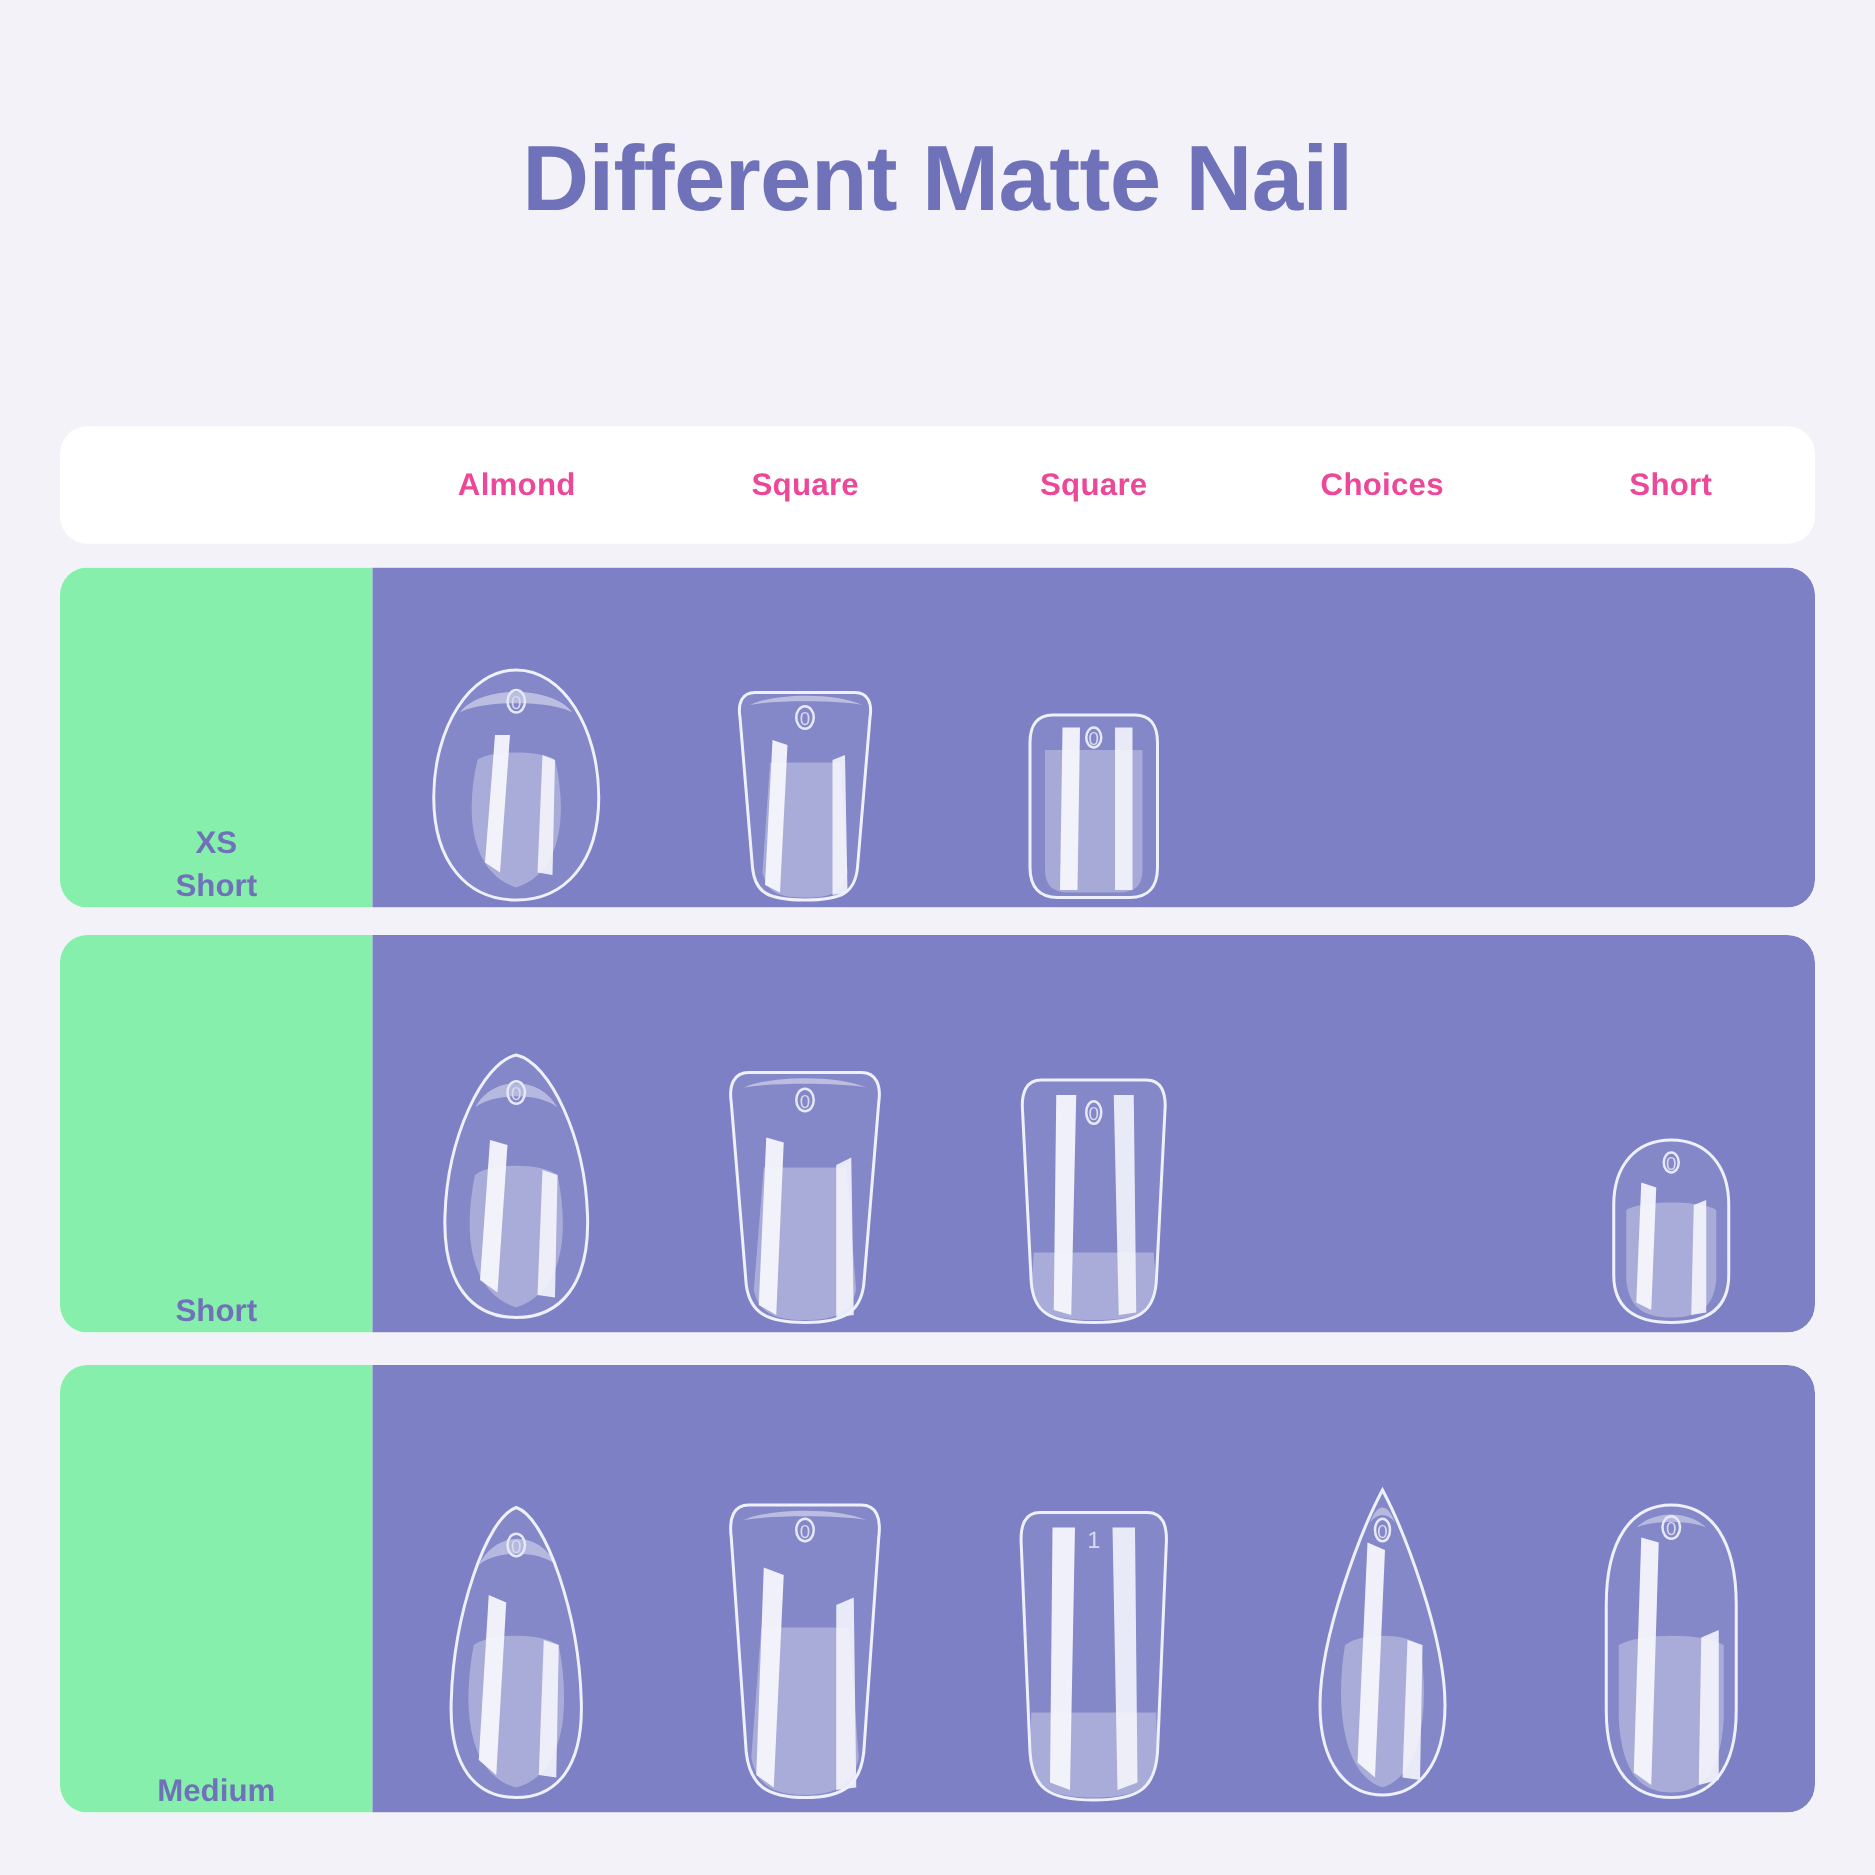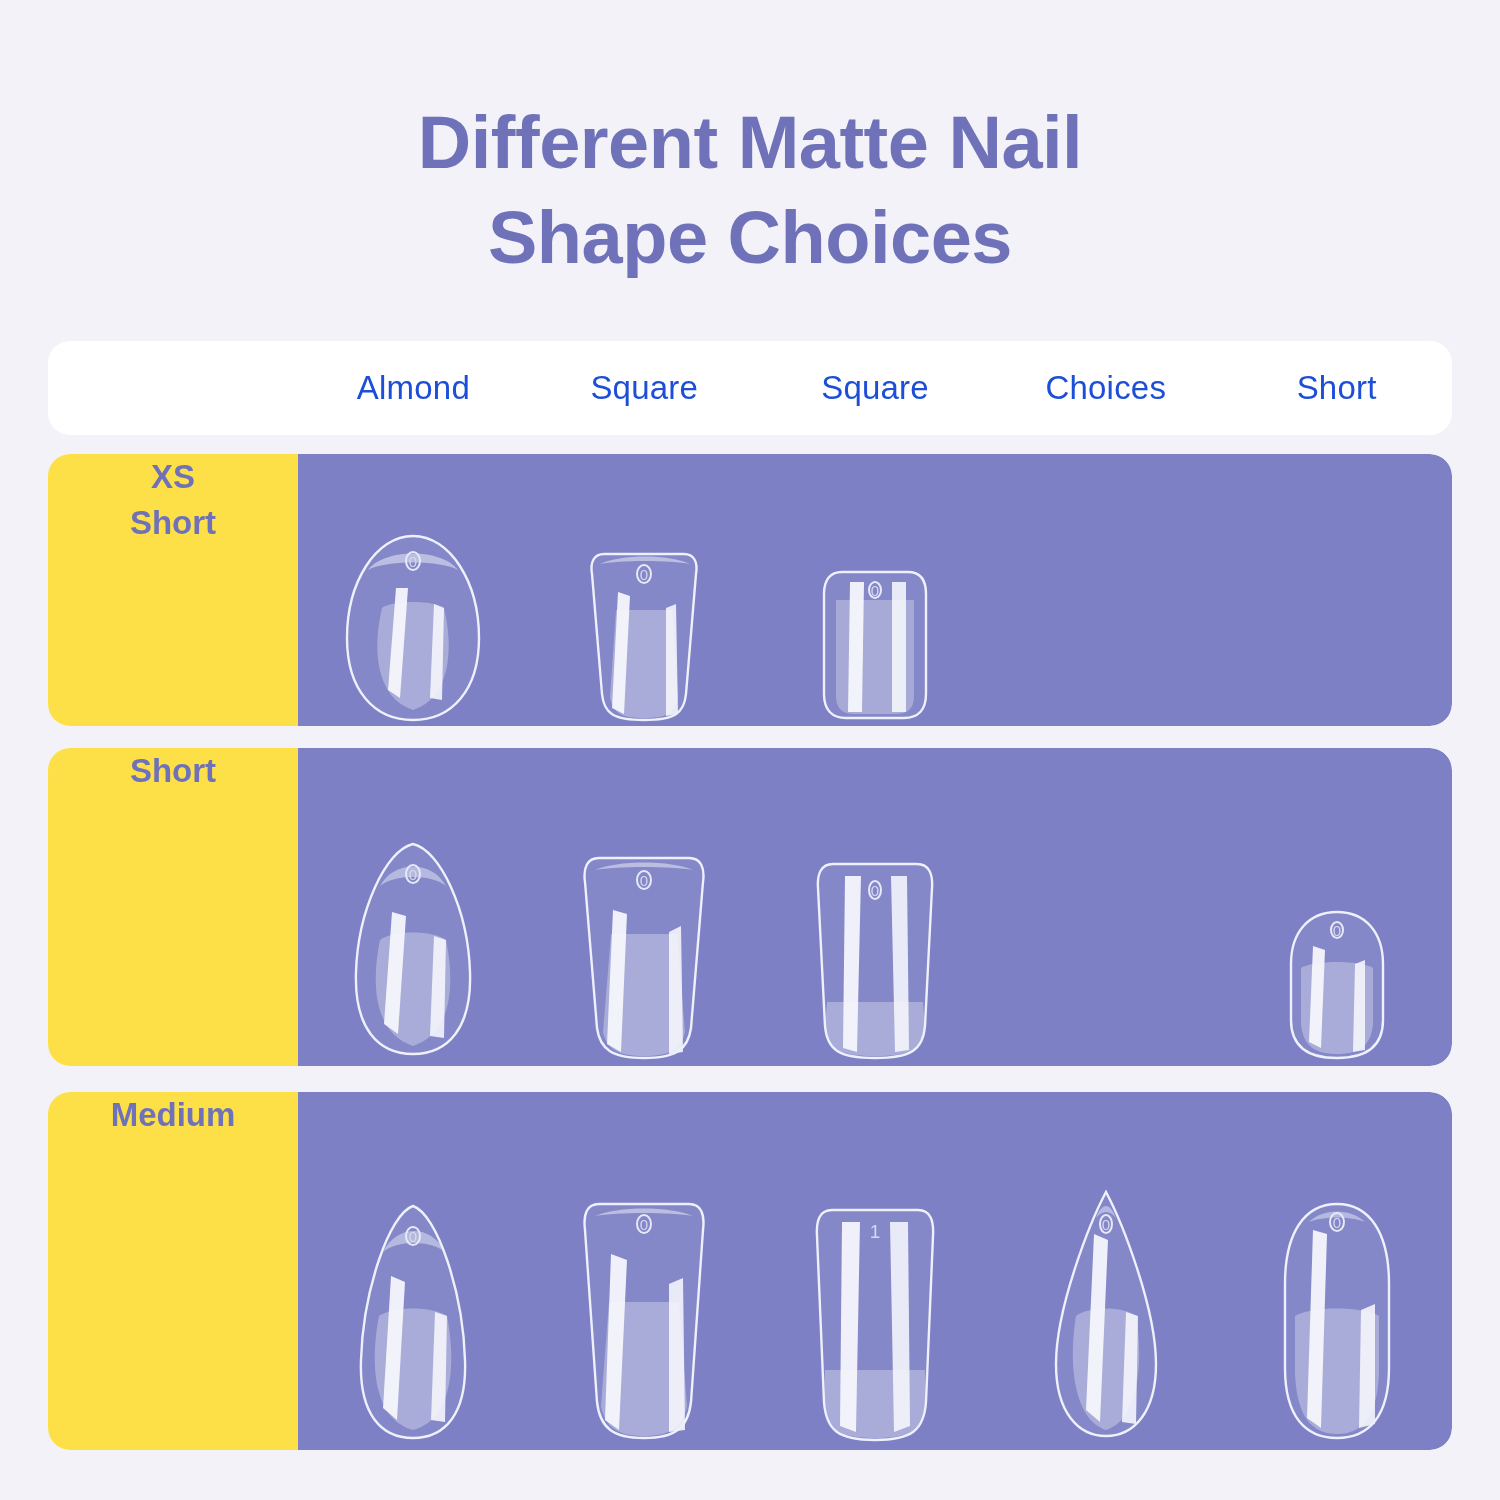--- a/index.html
+++ b/index.html
@@ -27,40 +27,40 @@
   .header-card{
     position:absolute;left:48px;top:341px;width:1404px;height:94px;
     background:#ffffff;border-radius:22px;
   }
   .header-inner{
     position:absolute;left:250px;top:0;right:0;height:94px;
     display:flex;align-items:center;
   }
   .col-head{
     flex:1 1 0;text-align:center;
-    color:#1d4ed8;font-weight:normal;font-size:33px;
+    color:#ec4899;font-weight:bold;font-size:25px;
     letter-spacing:0.2px;
   }
 
   
   .row{
     position:absolute;left:48px;width:1404px;
     background:#ffffff;border-radius:22px;
     overflow:hidden;
   }
   .row-1{top:454px;height:272px;}
   .row-2{top:748px;height:318px;}
   .row-3{top:1092px;height:358px;}
 
   .row-label{
     position:absolute;left:0;top:0;width:250px;height:100%;
-    display:flex;align-items:flex-start;justify-content:center;
-    color:#6f72b8;font-weight:bold;font-size:33px;
+    display:flex;align-items:flex-end;justify-content:center;
+    color:#6f72b8;font-weight:bold;font-size:25px;
     text-align:center;line-height:1.38;
-    background:#fde047;
+    background:#86efac;
   }
   .panel{
     position:absolute;left:250px;top:0;right:0;height:100%;
     background:#7d80c4;
     border-top-right-radius:22px;border-bottom-right-radius:22px;
   }
   .cells{
     position:absolute;inset:0;display:flex;align-items:flex-end;
   }
   .cell{
@@ -80,21 +80,20 @@
   .tip-mark{fill:none;stroke:#e7e9f7;stroke-width:2;}
   .tip-marknum{fill:#d7d9ee;font-size:15px;font-family:"Liberation Sans",sans-serif;}
 </style>
 </head>
 <body>
 
 <div class="page">
 
   <div class="title">
     <span>Different Matte Nail</span>
-    <span class="l2">Shape Choices</span>
   </div>
 
   <div class="header-card">
     <div class="header-inner">
       <div class="col-head">Almond</div>
       <div class="col-head">Square</div>
       <div class="col-head">Square</div>
       <div class="col-head">Choices</div>
       <div class="col-head">Short</div>
     </div>

